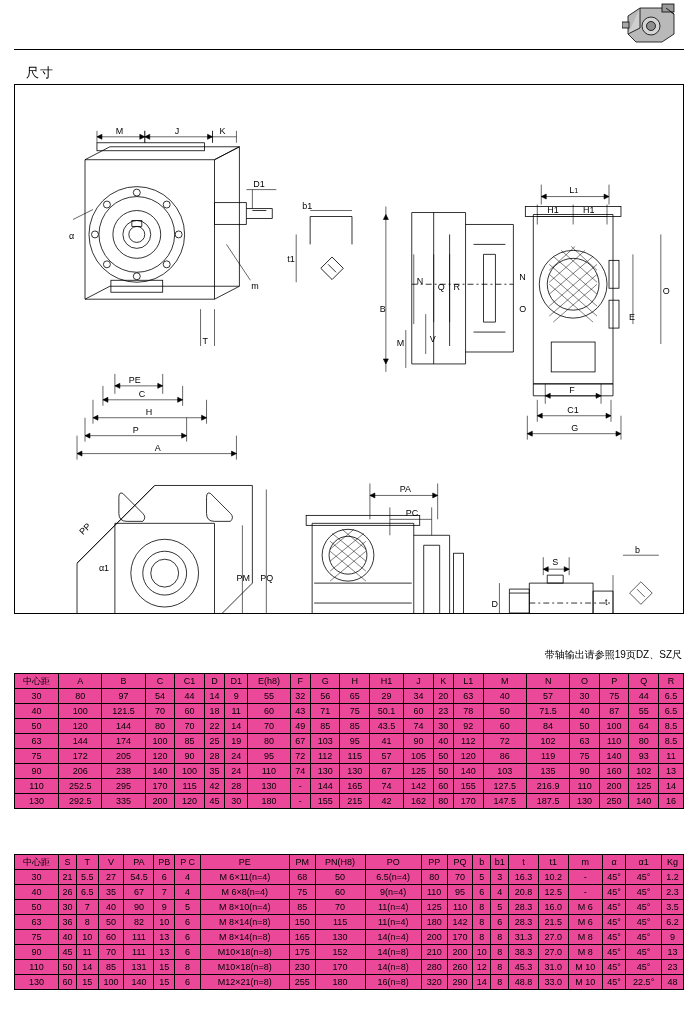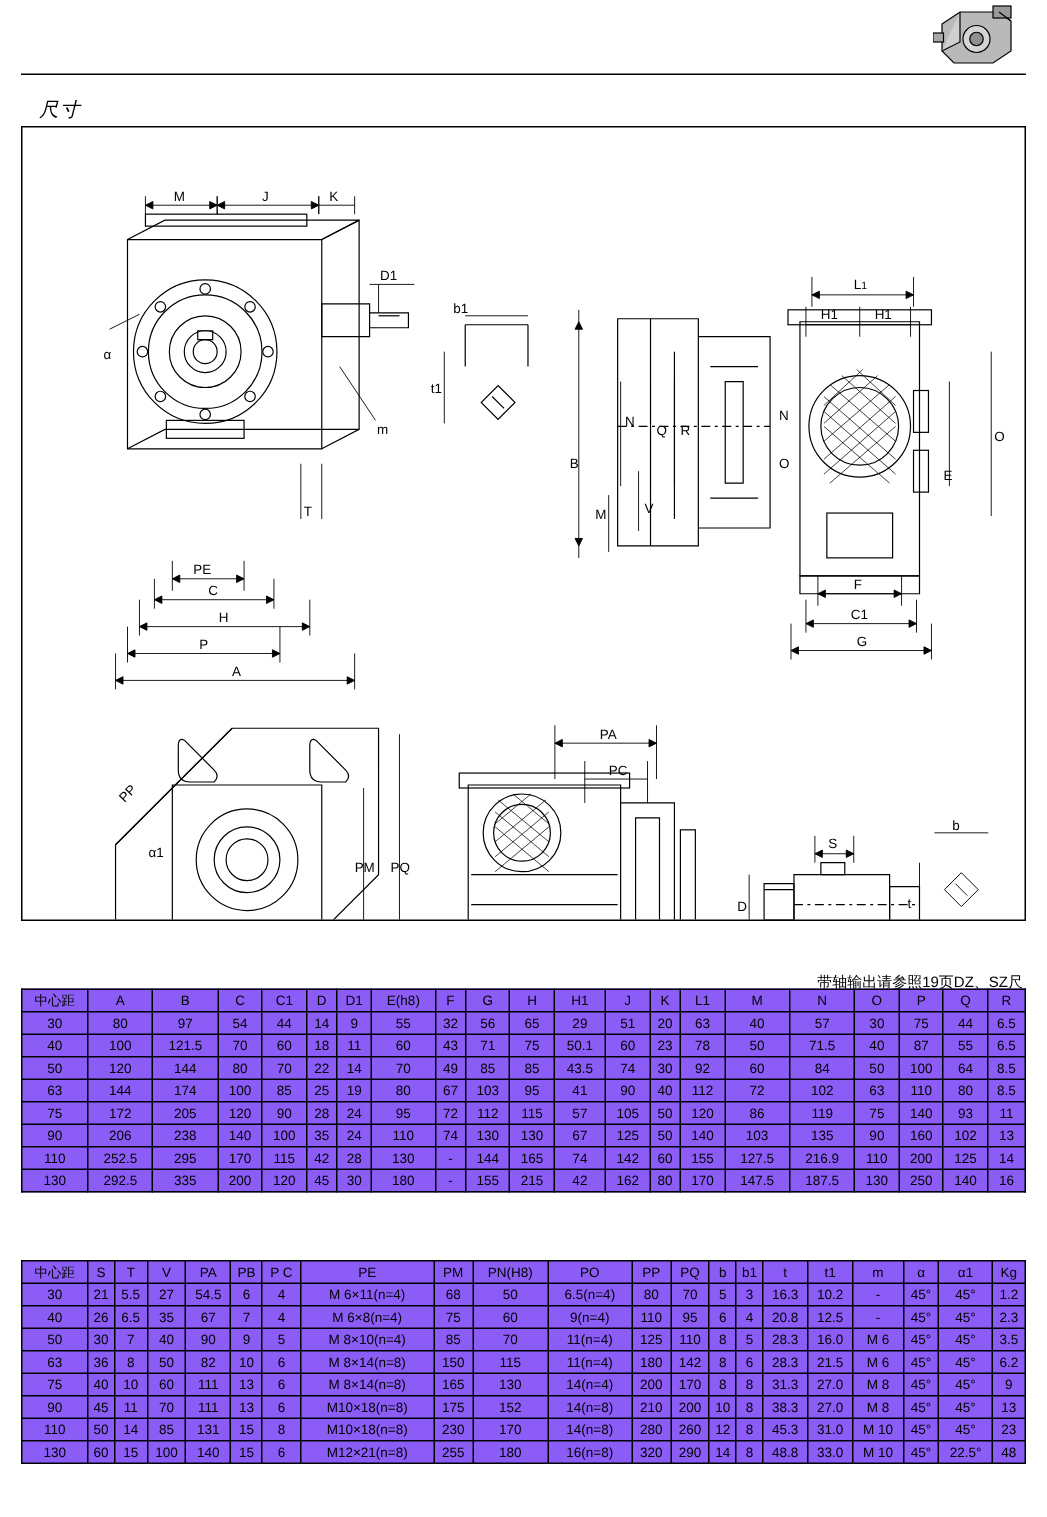--- a/index.html
+++ b/index.html
@@ -19,21 +19,21 @@
   }
   .header-rule {
     position: absolute; left: 14px; top: 49px; width: 670px;
     border-top: 1px solid #000;
   }
   .gearbox-icon {
     position: absolute; right: 16px; top: 2px; width: 60px; height: 44px;
   }
   .page-title {
     position: absolute; left: 26px; top: 64px;
-    font-size: 13px; letter-spacing: 1px; font-style: italic;
+    font-size: 13px; letter-spacing: 1px;
   }
 
   
   .drawing-frame {
     position: absolute; left: 14px; top: 84px;
     width: 670px; height: 530px;
     border: 1px solid #000;
     background: #fff;
   }
   .svg-holder { position:absolute; left:0; top:0; width:100%; height:100%; }
@@ -41,21 +41,22 @@
   .note {
     position: absolute; right: 16px; top: 648px;
     font-size: 10px;
   }
 
   
   table.dim {
     position: absolute;
     border-collapse: collapse;
     font-size: 9px;
-    background: #8b5cf6;
+    background: #ec4899;
+    margin-top: 14px;
   }
   table.dim th, table.dim td {
     border: 1px solid #000;
     text-align: center;
     vertical-align: middle;
     padding: 0;
     height: 15px;
     font-weight: normal;
     white-space: nowrap;
   }
@@ -396,21 +397,21 @@
         <td>97</td>
         <td>54</td>
         <td>44</td>
         <td>14</td>
         <td>9</td>
         <td>55</td>
         <td>32</td>
         <td>56</td>
         <td>65</td>
         <td>29</td>
-        <td>51</td>
+        <td>34</td>
         <td>20</td>
         <td>63</td>
         <td>40</td>
         <td>57</td>
         <td>30</td>
         <td>75</td>
         <td>44</td>
         <td>6.5</td>
       </tr>
       <tr>

